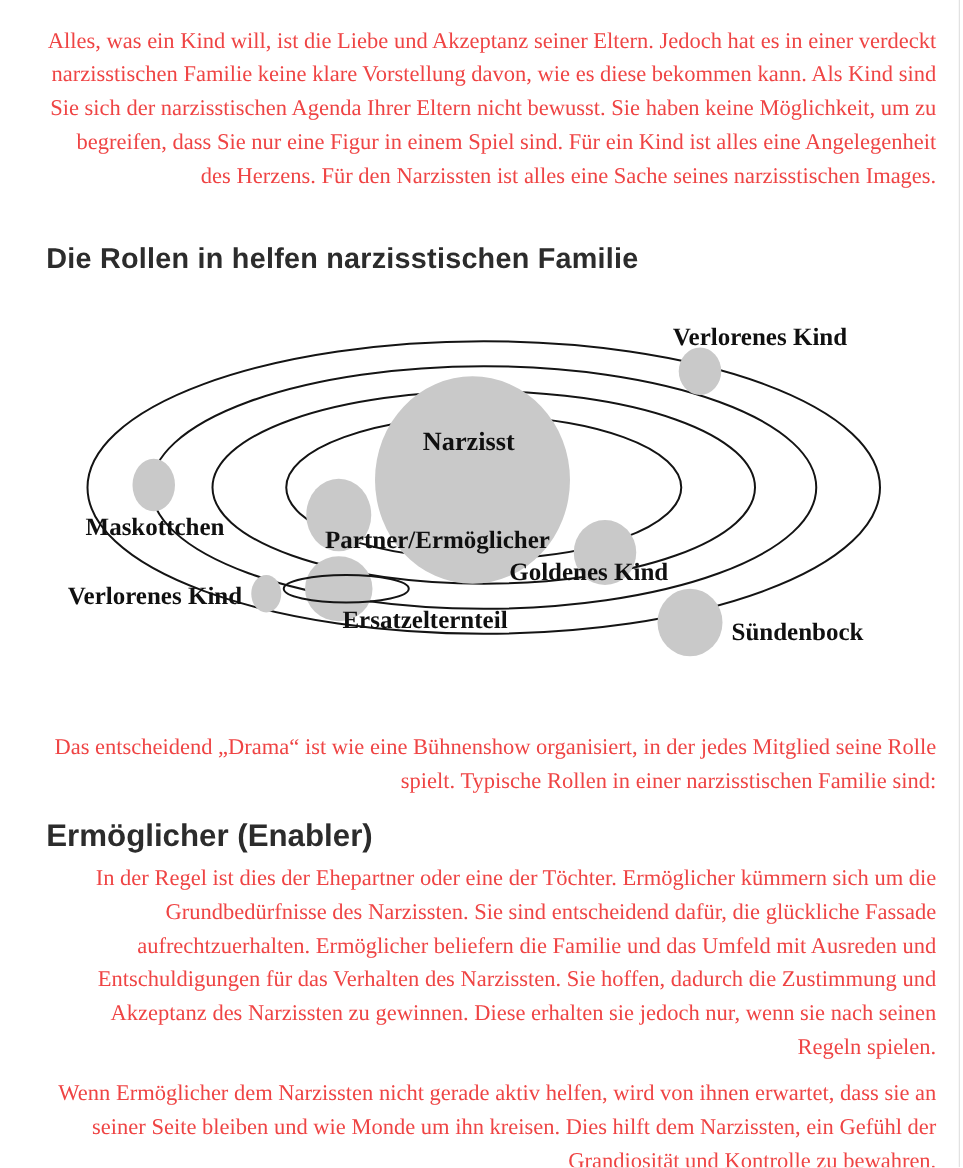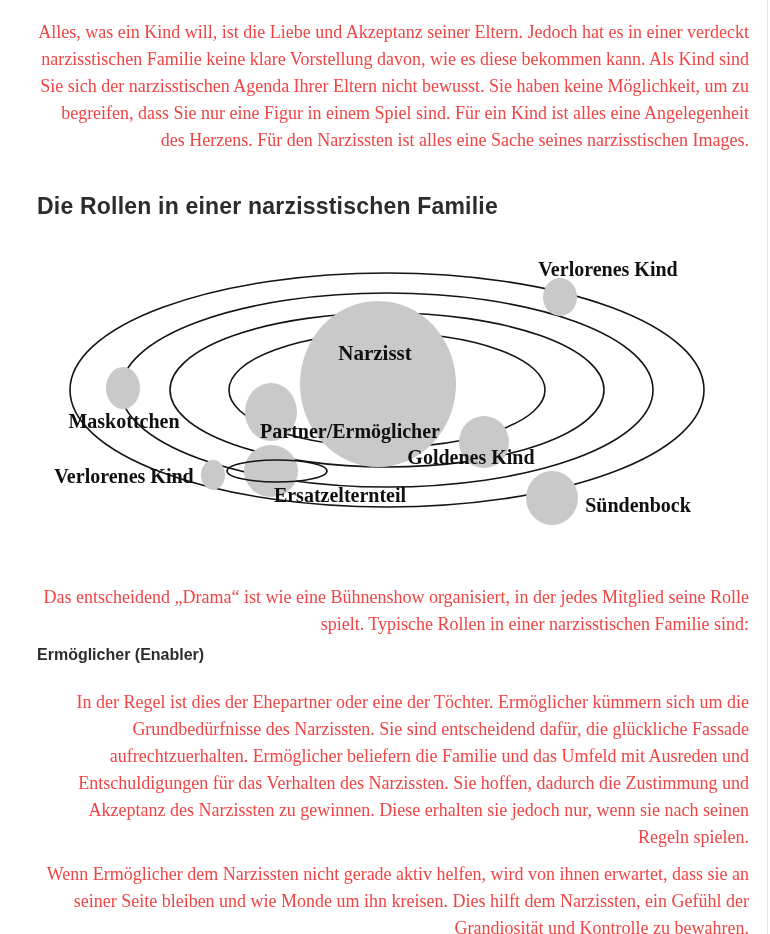--- a/index.html
+++ b/index.html
@@ -36,21 +36,21 @@
     font-family: "Liberation Sans", sans-serif;
     font-size: 23px;
     font-weight: 700;
     color: #2c2c2c;
     letter-spacing: 0.2px;
   }
   .h-sub {
     position: absolute;
     left: 37px; top: 630px;
     font-family: "Liberation Sans", sans-serif;
-    font-size: 16px;
+    font-size: 25px;
     font-weight: 700;
     color: #2c2c2c;
   }
   .figure {
     position: absolute;
     left: 30px; top: 240px;
     width: 710px; height: 300px;
   }
   .figure svg { display: block; }
   .orbit {
@@ -68,21 +68,21 @@
   }
   .orbit-label.big { font-size: 21px; }
 </style>
 </head>
 <body>
 
 <div class="page">
 
   <p class="body-para p-intro">Alles, was ein Kind will, ist die Liebe und Akzeptanz seiner Eltern. Jedoch hat es in einer verdeckt narzisstischen Familie keine klare Vorstellung davon, wie es diese bekommen kann. Als Kind sind Sie sich der narzisstischen Agenda Ihrer Eltern nicht bewusst. Sie haben keine Möglichkeit, um zu begreifen, dass Sie nur eine Figur in einem Spiel sind. Für ein Kind ist alles eine Angelegenheit des Herzens. Für den Narzissten ist alles eine Sache seines narzisstischen Images.</p>
 
-  <h2 class="h-section">Die Rollen in einer narzisstischen Familie</h2>
+  <h2 class="h-section">Die Rollen in helfen narzisstischen Familie</h2>
 
   <div class="figure">
     <svg width="710" height="300" viewBox="0 0 710 300">
 
       <ellipse class="orbit" cx="357" cy="150" rx="317" ry="117"></ellipse>
       <ellipse class="orbit" cx="357" cy="150" rx="266" ry="97"></ellipse>
       <ellipse class="orbit" cx="357" cy="150" rx="217" ry="77"></ellipse>
       <ellipse class="orbit" cx="357" cy="150" rx="158" ry="57"></ellipse>
 
       <ellipse class="planet" cx="348" cy="144" rx="78" ry="83"></ellipse>

